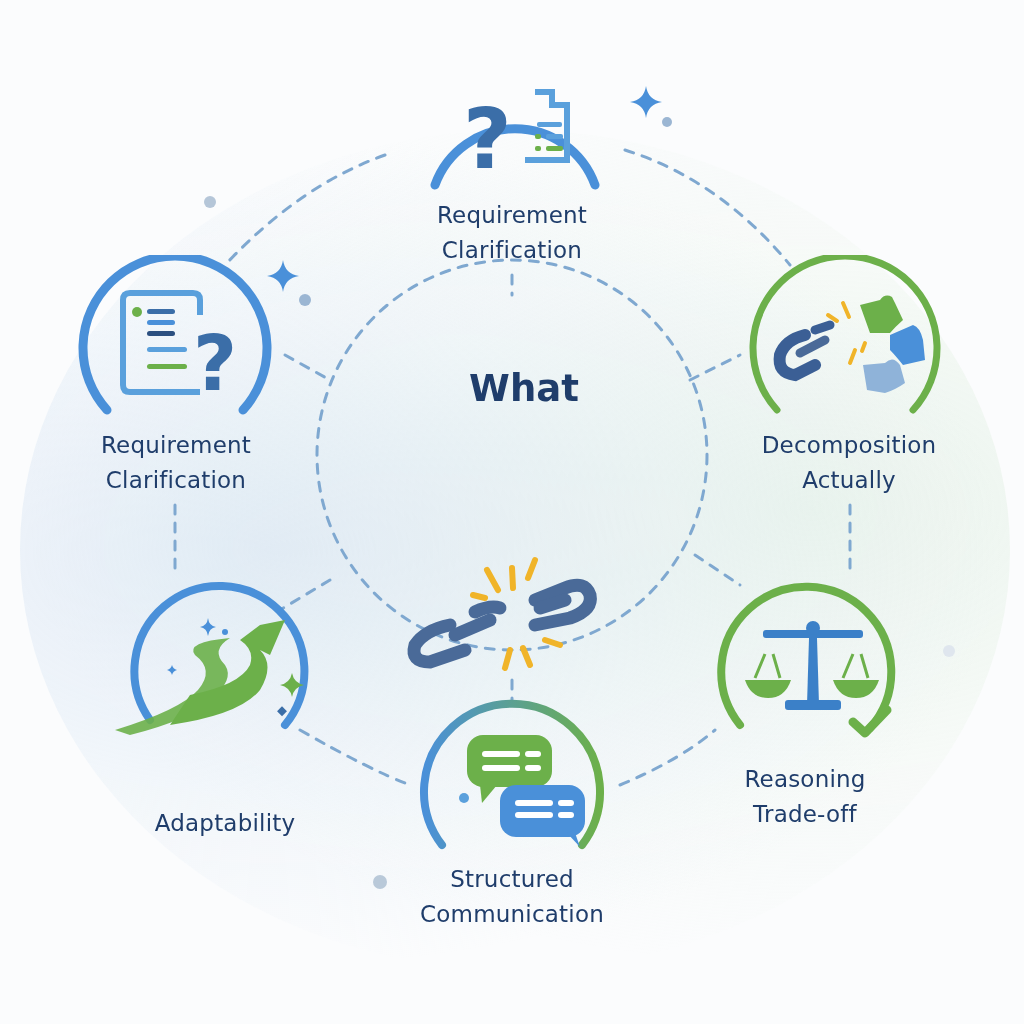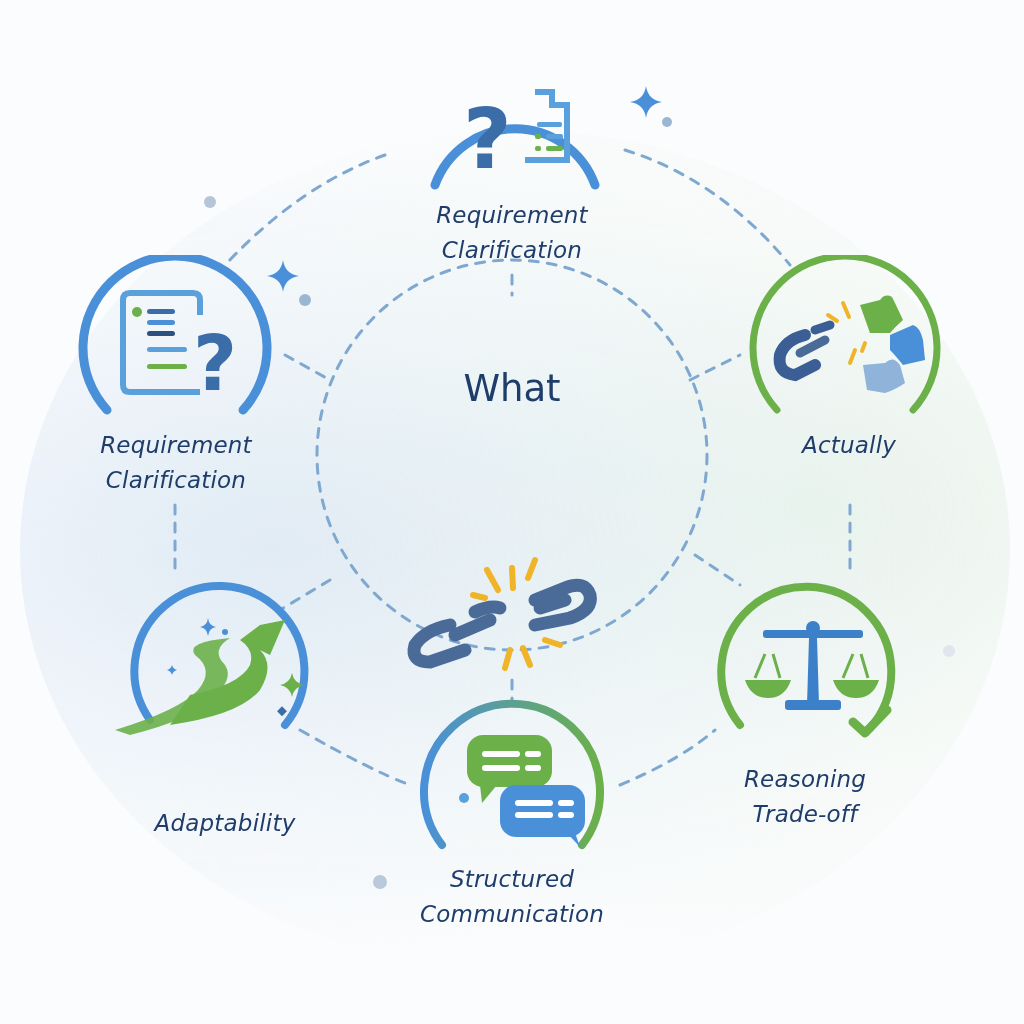--- a/index.html
+++ b/index.html
@@ -11,26 +11,27 @@
   .bg-wash {
     position:absolute; left:20px; top:130px; width:990px; height:840px;
     border-radius:50%;
     background: radial-gradient(ellipse at 25% 50%, rgba(205,222,240,0.55) 0%, rgba(225,236,246,0.35) 40%, rgba(255,255,255,0) 70%),
                 radial-gradient(ellipse at 80% 45%, rgba(214,234,214,0.45) 0%, rgba(235,245,235,0.25) 40%, rgba(255,255,255,0) 70%);
   }
   svg.lines { position:absolute; left:0; top:0; }
   .node-label {
     position:absolute; text-align:center; color:#1f3d6b;
     font-size:23px; line-height:35px; letter-spacing:0.2px;
-    white-space:nowrap; transform:translateX(-50%);font-style:italic;
+    white-space:nowrap; transform:translateX(-50%);
   }
   .center-title {
-    position:absolute; left:512px; top:365px; transform:translateX(-50%);
+    position:absolute; left:524px; top:365px; transform:translateX(-50%);
     text-align:center; color:#1f3d6b; font-size:37px; line-height:48px;
     white-space:nowrap;
+    font-weight:bold;
   }
   .icon { position:absolute; }
 </style>
 </head>
 <body>
 
 <div class="bg-wash"></div>
 
 <svg class="lines" width="1024" height="1024">
   <g stroke="#7fa8d0" stroke-width="3" stroke-dasharray="9 9" fill="none" stroke-linecap="round">
@@ -113,20 +114,21 @@
   <path d="M98 48 L104 62" stroke="#f0b429" stroke-width="4" stroke-linecap="round"></path>
   <path d="M83 60 L92 66" stroke="#f0b429" stroke-width="4" stroke-linecap="round"></path>
   <path d="M110 95 L105 108" stroke="#f0b429" stroke-width="4" stroke-linecap="round"></path>
   <path d="M120 88 L117 96" stroke="#f0b429" stroke-width="4" stroke-linecap="round"></path>
 
   <path d="M115 50 L135 45 Q140 38 147 42 L150 48 L158 65 Q150 72 145 78 L125 78 Z" fill="#6cb04a"></path>
   <path d="M145 80 L168 70 Q175 72 178 85 L180 105 L158 110 Q150 100 145 95 Z" fill="#4a90d9"></path>
   <path d="M118 110 L140 108 Q148 100 155 110 L160 128 Q150 135 140 138 L122 135 Z" fill="#8fb3d9"></path>
 </svg>
 <div class="node-label" style="left:849px;top:428px">
+  <div>Decomposition</div>
   <div>Actually</div>
 </div>
 
 <div class="center-title">
   <div>What</div>
 </div>
 
 <svg class="icon" style="left:395px;top:550px" width="230" height="130" viewBox="0 0 230 130">
   <g fill="none" stroke="#4a6a98" stroke-width="13" stroke-linecap="round">
     <path d="M55 75 Q30 80 20 95 Q15 112 35 112 L70 100"></path>

